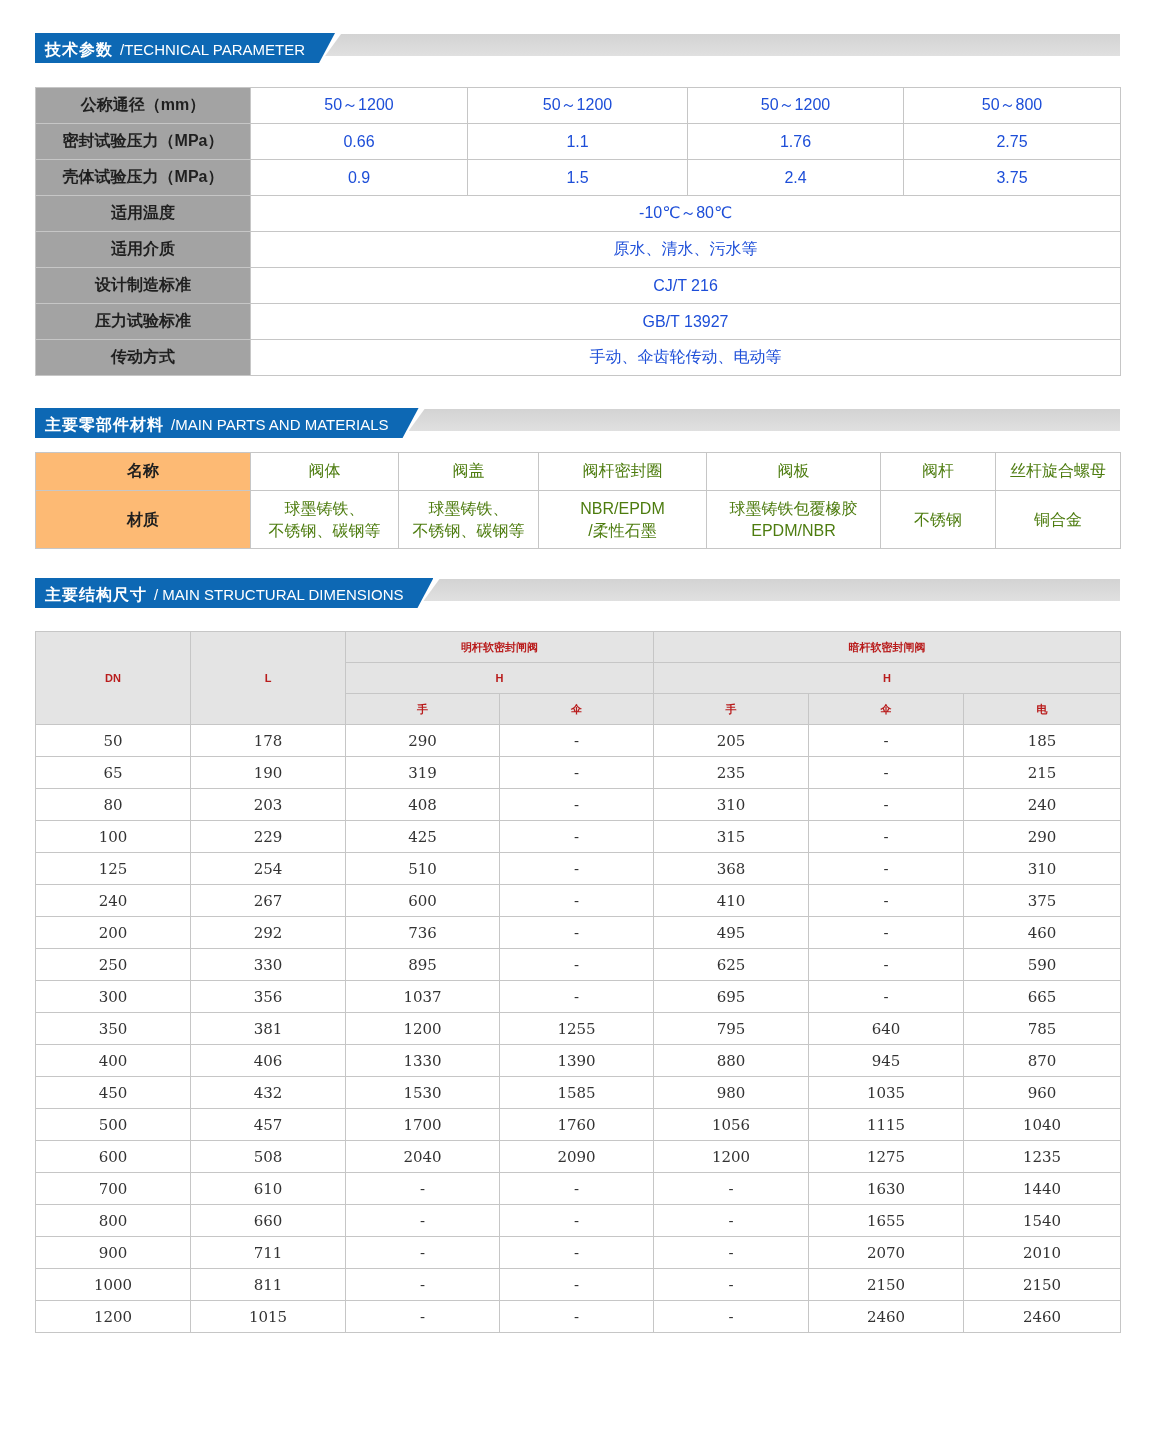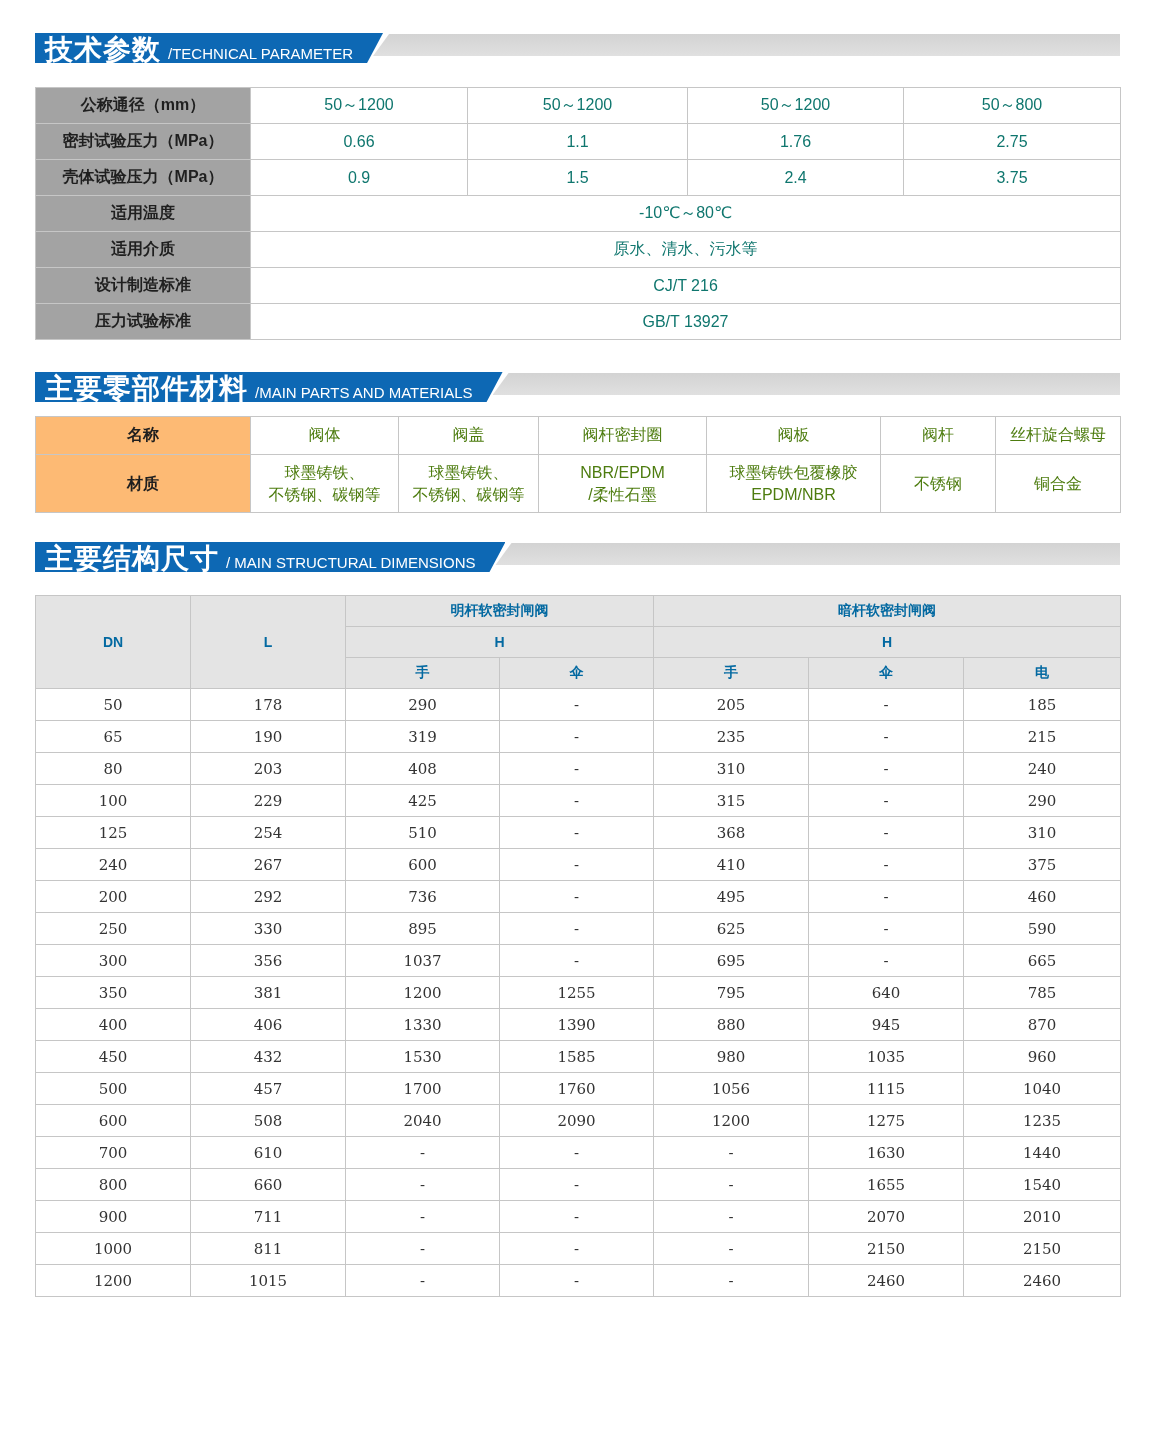--- a/index.html
+++ b/index.html
@@ -10,49 +10,49 @@
   .page{padding:33px 31px 40px 35px;box-sizing:border-box;}
 
   
   .banner{display:flex;height:30px;}
   .banner-blue{
     background:#0d68b4;color:#fff;display:flex;align-items:baseline;
     padding:3px 30px 0 10px;
     clip-path:polygon(0 0,100% 0,calc(100% - 16px) 100%,0 100%);
     white-space:nowrap;
   }
-  .banner-zh{font-size:28px;font-weight:bold;letter-spacing:1px;line-height:27px;}
+  .banner-zh{font-size:16px;font-weight:bold;letter-spacing:1px;line-height:27px;}
   .banner-en{font-size:15px;margin-left:7px;line-height:27px;}
   .banner-tail{
     flex:1;height:22px;margin-top:1px;margin-left:-10px;
     background:linear-gradient(180deg,#d3d3d3,#e0e0e0);
     clip-path:polygon(16px 0,100% 0,100% 100%,0 100%);
   }
   .banner.b1{margin-bottom:24px;}
   .banner.b2{margin-bottom:14px;}
   .banner.b3{margin-bottom:23px;}
 
   
   table{border-collapse:collapse;table-layout:fixed;width:1085px;background:#fff;}
   td,th{border:1px solid #c6c6c6;text-align:center;vertical-align:middle;padding:0 4px;box-sizing:border-box;}
   table{border:1px solid #b3b3b3;}
 
   
   .tech-table{margin-bottom:32px;}
-  .tech-table td{font-size:16px;height:36px;color:#0f766e;}
+  .tech-table td{font-size:16px;height:36px;color:#1d4ed8;}
   .tech-table td.lbl{background:#a3a3a3;font-weight:bold;color:#1f1f1f;}
 
   
   .mat-table{margin-bottom:29px;}
   .mat-table td{font-size:16px;color:#4d7c0f;height:38px;}
   .mat-table td.lbl{background:#fdba74;font-weight:bold;color:#1f1f1f;font-size:16px;}
   .mat-table tr.mat-row td{height:58px;white-space:pre-line;line-height:1.35;}
 
   
-  .dim-table th{background:#e4e4e4;font-size:14px;font-weight:bold;height:31px;color:#0369a1;}
+  .dim-table th{background:#e4e4e4;font-size:11px;font-weight:bold;height:31px;color:#b91c1c;}
   .dim-table td{
     font-size:15px;height:32px;color:#333;
     font-family:"DejaVu Serif","Liberation Serif",serif;
   }
 </style>
 </head>
 <body>
 
 <div class="page">
 
@@ -102,20 +102,24 @@
           <td class="lbl">适用介质</td>
           <td colspan="4">原水、清水、污水等</td>
         </tr>
         <tr>
           <td class="lbl">设计制造标准</td>
           <td colspan="4">CJ/T 216</td>
         </tr>
         <tr>
           <td class="lbl">压力试验标准</td>
           <td colspan="4">GB/T 13927</td>
+        </tr>
+        <tr>
+          <td class="lbl">传动方式</td>
+          <td colspan="4">手动、伞齿轮传动、电动等</td>
         </tr>
       </tbody>
   </table>
 
   <div class="banner b2">
     <div class="banner-blue">
       <span class="banner-zh">主要零部件材料</span>
       <span class="banner-en">/MAIN PARTS AND MATERIALS</span>
     </div>
     <div class="banner-tail"></div>

